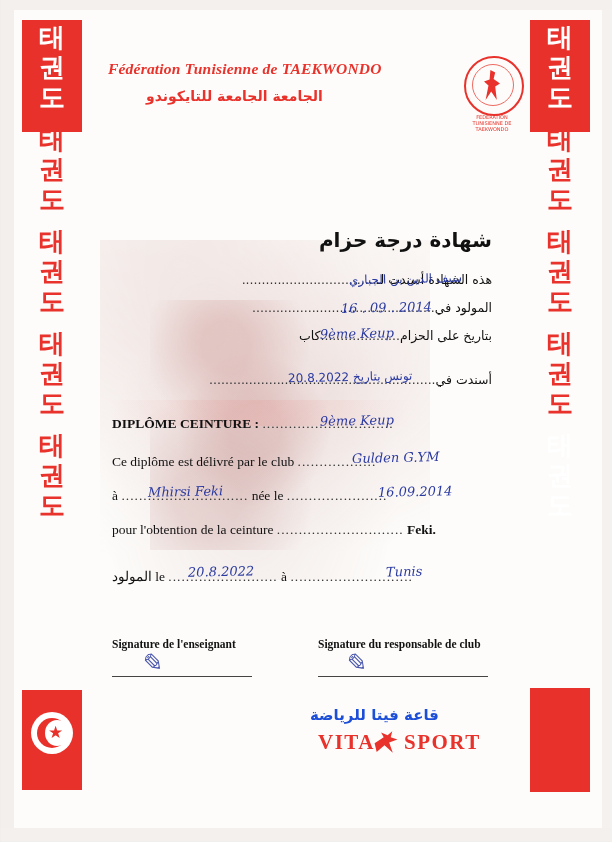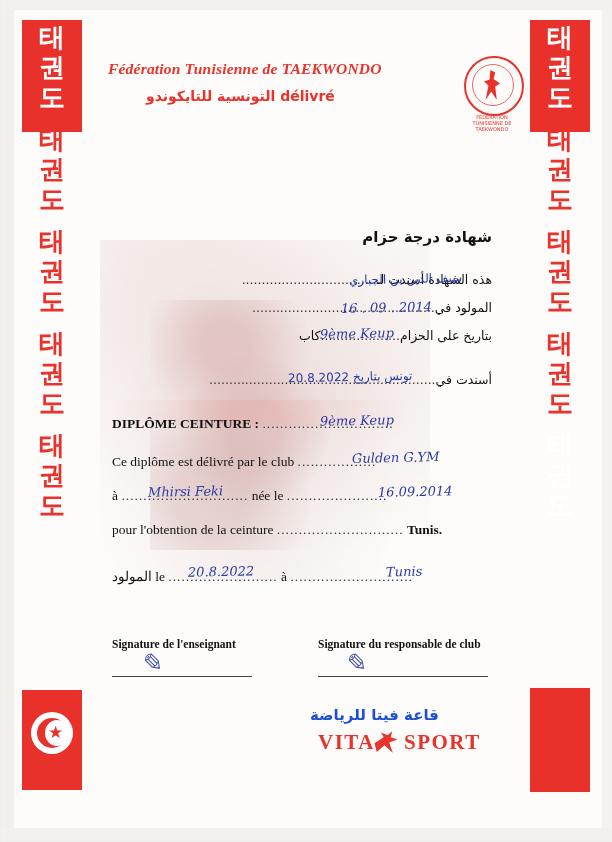--- a/index.html
+++ b/index.html
@@ -126,21 +126,21 @@
     position:absolute;left:108px;top:400px;width:300px;height:26px;
     background:linear-gradient(90deg, rgba(240,170,165,0.0), rgba(236,150,145,0.45), rgba(240,170,165,0.0));
     opacity:.5;
   }
 
   
   .ar-title{
     position:absolute;right:120px;top:228px;
     direction:rtl;
     font-family:"DejaVu Sans", sans-serif;
-    font-weight:700;font-size:15px;color:#111;
+    font-weight:700;font-size:20px;color:#111;
   }
   .ar-line{
     position:absolute;right:120px;
     direction:rtl;
     font-family:"DejaVu Sans", sans-serif;
     font-size:12.5px;color:#111;
     white-space:nowrap;
   }
   .dots{letter-spacing:1px;color:#333;}
 
@@ -274,21 +274,21 @@
   </div>
 
   <div class="flag">
     <div class="flag-circle"></div>
     <div class="flag-cres"></div>
     <div class="flag-cres2"></div>
     <div class="flag-star">★</div>
   </div>
 
   <div class="fed-title">Fédération Tunisienne de TAEKWONDO</div>
-  <div class="fed-title-ar">délivré التونسية للتايكوندو</div>
+  <div class="fed-title-ar">الجامعة الجامعة للتايكوندو</div>
 
   <div class="logo">
     <div class="logo-ring"></div>
     <div class="logo-inner"></div>
     <div class="logo-fig"></div>
     <div class="logo-text">FEDERATION TUNISIENNE DE TAEKWONDO</div>
   </div>
 
   <div class="watermark"></div>
   <div class="wm-fig"></div>
@@ -333,21 +333,21 @@
     <span class="dots">.............................</span>
     <span>née le</span>
     <span class="dots">.......................</span>
   </div>
   <div class="hw" style="left:148px;top:484px;">Mhirsi Feki</div>
   <div class="hw" style="left:378px;top:484px;">16.09.2014</div>
 
   <div class="fr-line" style="top:522px;">
     <span>pour l'obtention de la ceinture</span>
     <span class="dots">.............................</span>
-    <b>Tunis.</b>
+    <b>Feki.</b>
   </div>
 
   <div class="fr-line" style="top:568px;">
     <span>المولود le</span>
     <span class="dots">.........................</span>
     <span>à</span>
     <span class="dots">............................</span>
   </div>
   <div class="hw" style="left:188px;top:564px;">20.8.2022</div>
   <div class="hw" style="left:386px;top:564px;">Tunis</div>

